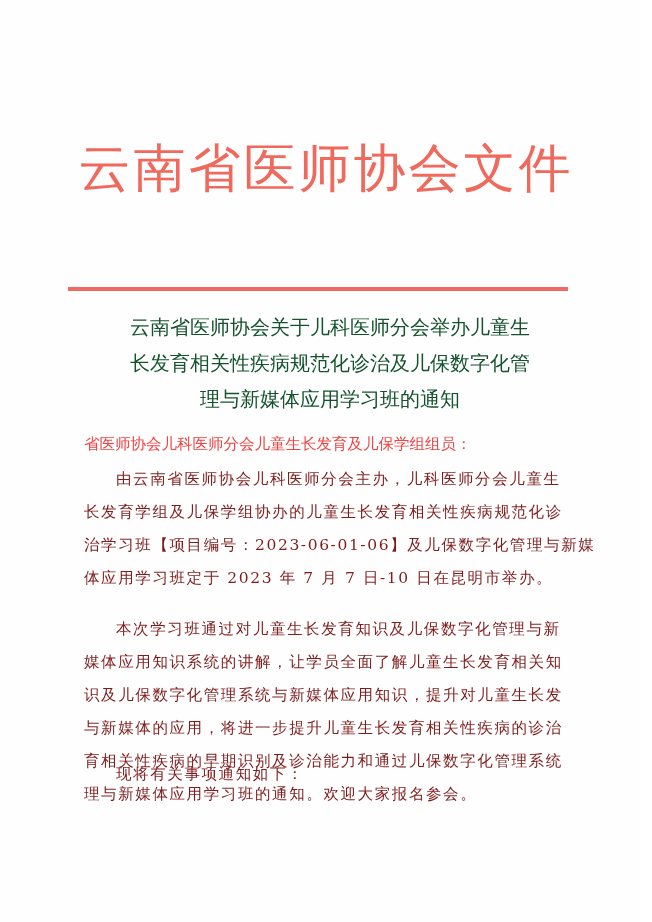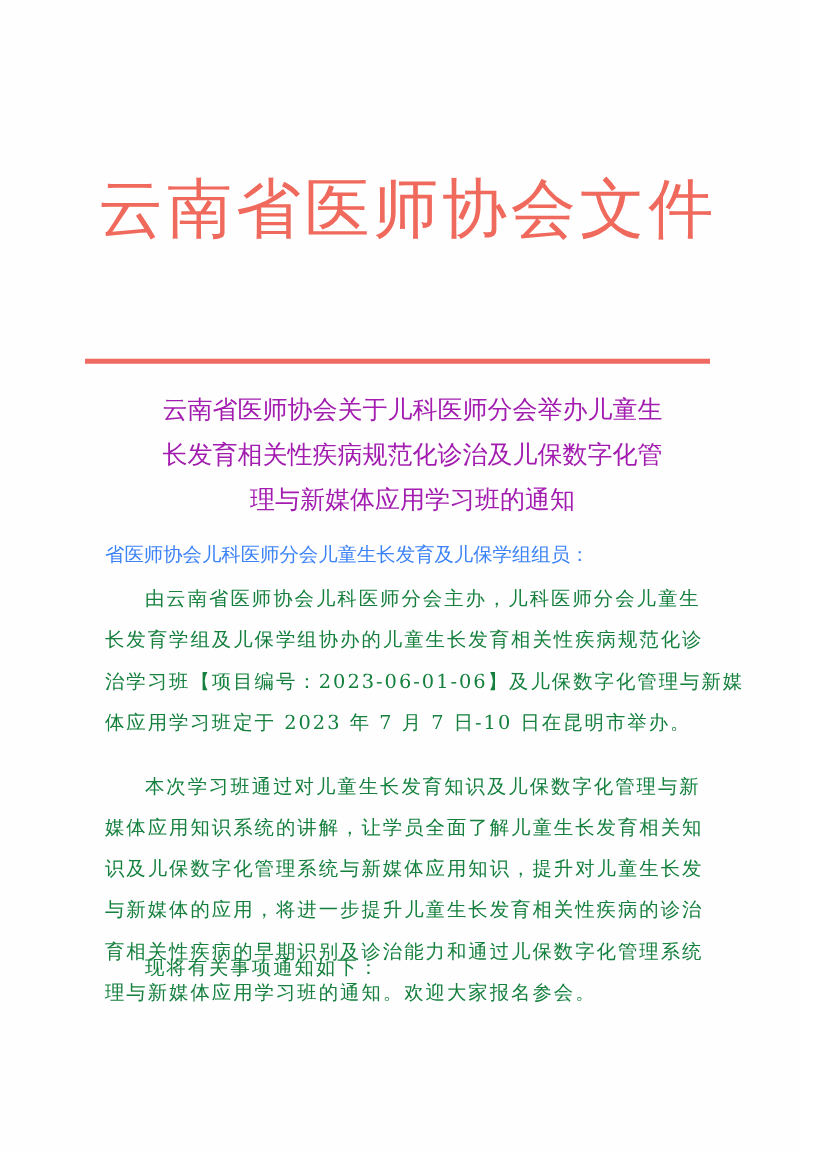--- a/index.html
+++ b/index.html
@@ -55,41 +55,41 @@
     }
     .title {
       position: absolute;
       left: 80px;
       width: 500px;
       top: 309px;
       text-align: center;
       font-family: "DejaVu Sans", "Liberation Sans", sans-serif;
       font-size: 20px;
       line-height: 36px;
-      color: #a21caf;
+      color: #14532d;
       font-weight: 500;
     }
     .title .tline { display: block; white-space: nowrap; }
     .salutation {
       position: absolute;
       left: 84px;
       top: 432px;
       font-family: "DejaVu Sans", "Liberation Sans", sans-serif;
       font-size: 15.5px;
       line-height: 24px;
       white-space: nowrap;
-      color: #3b82f6;
+      color: #ef4444;
     }
     .para {
       position: absolute;
       left: 84px;
       width: 490px;
       font-size: 15.5px;
       line-height: 33px;
-      color: #15803d;
+      color: #7f1d1d;
     }
     .para .line { display: block; white-space: nowrap; letter-spacing: 1.6px; }
     .para .indent { padding-left: 32px; }
     .p1 { top: 463px; }
     .p2 { top: 595px; margin-top: 18px; }
     .p3 { top: 758px; }
   </style>
 </head>
 <body>
 

